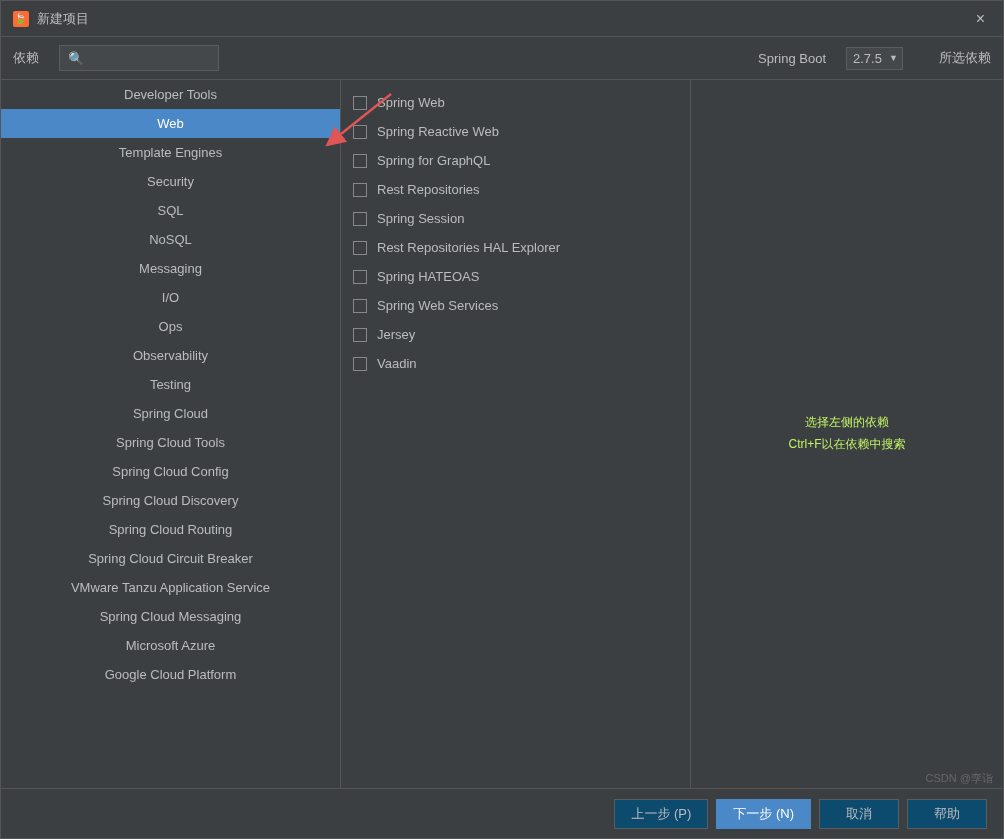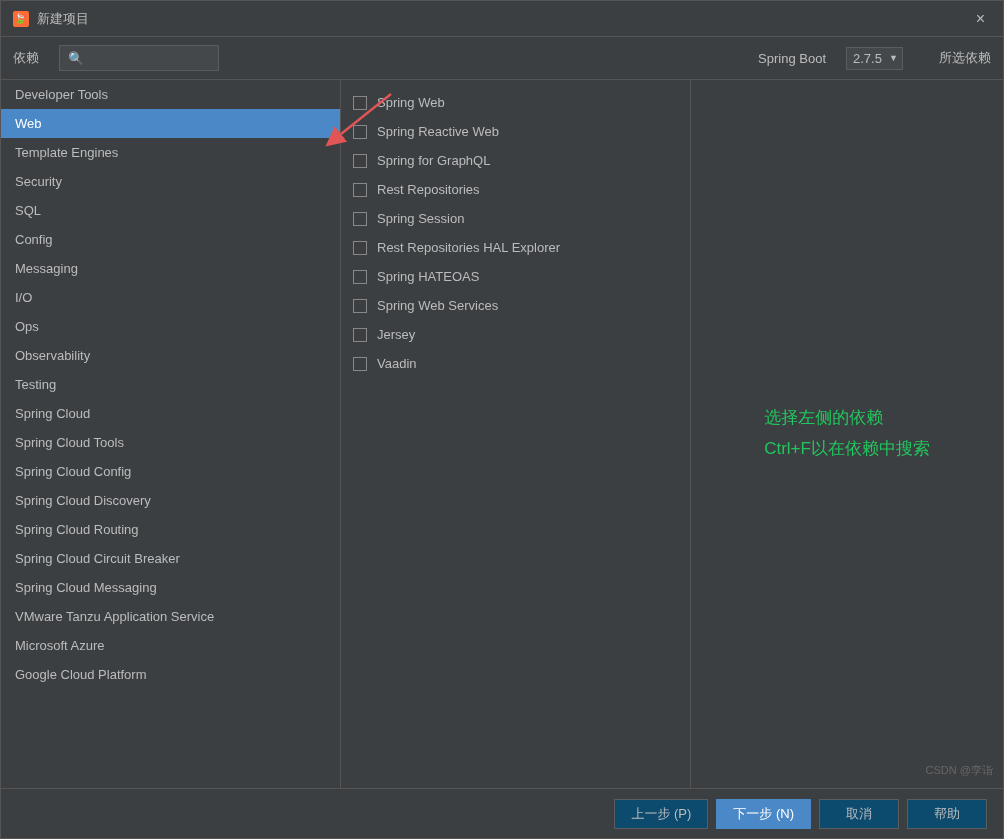--- a/index.html
+++ b/index.html
@@ -135,20 +135,21 @@
       background: #3c3f41;
     }
     .left-panel::-webkit-scrollbar { width: 8px; background: #3c3f41; }
     .left-panel::-webkit-scrollbar-thumb { background: #555; }
     .category-item {
       padding: 7px 14px;
       cursor: pointer;
       color: #bbbcbe;
       font-size: 13px;
       white-space: nowrap;
+      text-align: center;
     }
     .category-item.active {
       background: #4a88c7;
       color: #ffffff;
     }
     .middle-panel {
       width: 350px;
       flex-shrink: 0;
       overflow-y: auto;
       border-right: 1px solid #555;
@@ -180,22 +181,23 @@
     .right-panel {
       flex: 1;
       background: #3c3f41;
       display: flex;
       flex-direction: column;
       align-items: center;
       justify-content: center;
       padding: 20px;
     }
     .hint-text {
-      color: #22c55e;
-      font-size: 17px;
+      color: #bef264;
+      font-size: 12px;
+      text-align: center;
       line-height: 1.8;
     }
     .arrow-overlay {
       position: absolute;
       top: 88px;
       left: 320px;
       pointer-events: none;
       z-index: 10;
     }
     .footer {
@@ -221,21 +223,21 @@
       min-width: 80px;
     }
     .footer-btn.primary {
       background: #4a88c7;
       border-color: #4a88c7;
       color: white;
       text-align: center;
     }
     .watermark {
       position: absolute;
-      bottom: 60px;
+      bottom: 52px;
       right: 10px;
       font-size: 11px;
       color: #666;
     }
   </style>
 </head>
 <body>
 
 <div class="dialog">
 
@@ -260,34 +262,34 @@
     </div>
 
     <div class="content-area">
 
       <div class="left-panel">
       <div class="category-item">Developer Tools</div>
           <div class="category-item active">Web</div>
           <div class="category-item">Template Engines</div>
           <div class="category-item">Security</div>
           <div class="category-item">SQL</div>
-          <div class="category-item">Config</div>
+          <div class="category-item">NoSQL</div>
           <div class="category-item">Messaging</div>
           <div class="category-item">I/O</div>
           <div class="category-item">Ops</div>
           <div class="category-item">Observability</div>
           <div class="category-item">Testing</div>
           <div class="category-item">Spring Cloud</div>
           <div class="category-item">Spring Cloud Tools</div>
           <div class="category-item">Spring Cloud Config</div>
           <div class="category-item">Spring Cloud Discovery</div>
           <div class="category-item">Spring Cloud Routing</div>
           <div class="category-item">Spring Cloud Circuit Breaker</div>
+          <div class="category-item">VMware Tanzu Application Service</div>
           <div class="category-item">Spring Cloud Messaging</div>
-          <div class="category-item">VMware Tanzu Application Service</div>
           <div class="category-item">Microsoft Azure</div>
           <div class="category-item">Google Cloud Platform</div>
         </div>
 
       <div class="middle-panel">
       <div class="dep-item">
             <div class="dep-checkbox"></div>
             <span>Spring Web</span>
           </div>
           <div class="dep-item">

